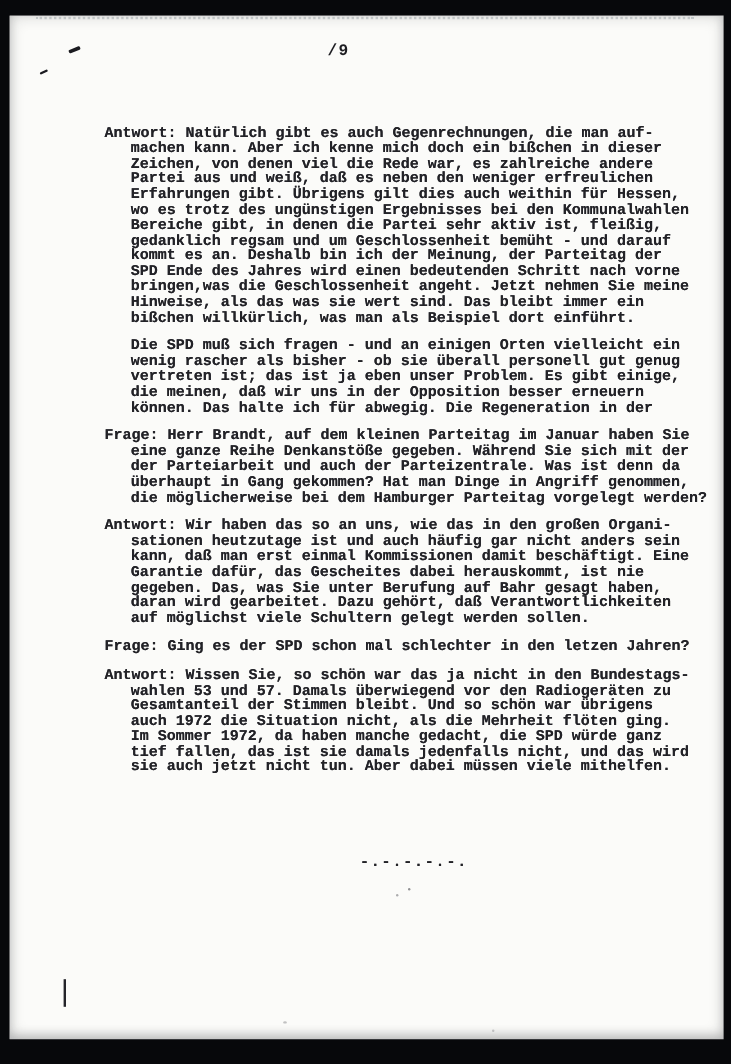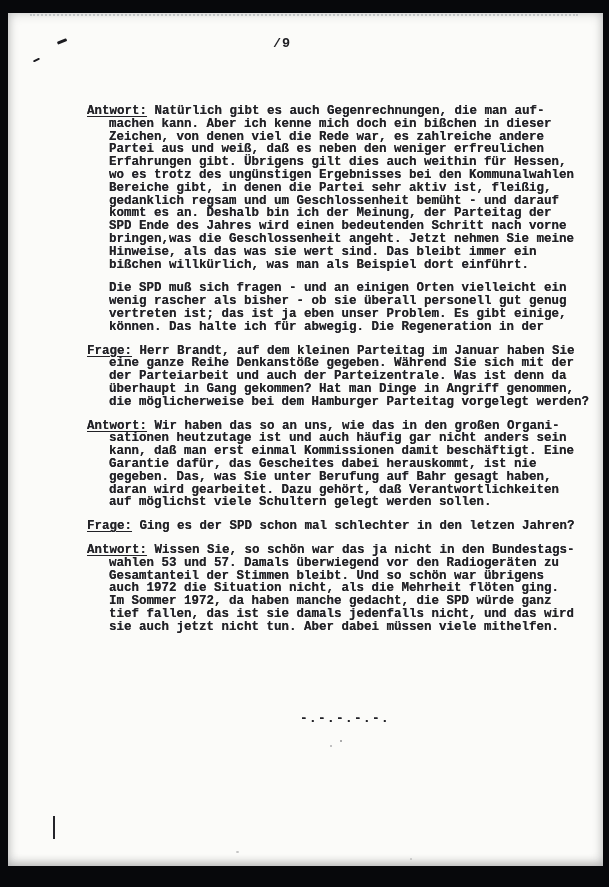--- a/index.html
+++ b/index.html
@@ -18,21 +18,21 @@
     font-size:13.5px;font-weight:bold;color:#1d1d22;letter-spacing:1px;
   }
   .text-col{
     position:absolute;left:79px;top:92px;width:516px;
     color:#222227;font-size:12.5px;line-height:12.8px;font-weight:bold;
     text-shadow:0 0 .4px rgba(30,30,36,.8);
   }
   .para{padding-left:22px;margin-bottom:11px;}
   .ln{white-space:pre;}
   .ln.hang{text-indent:-22px;}
-  .plabel{text-decoration:underline;text-underline-offset:2px;}
+  .plabel{text-underline-offset:2px;}
   .separator{
     position:absolute;left:292px;top:699px;
     font-size:12.5px;font-weight:bold;letter-spacing:1.5px;color:#222227;
     text-shadow:0 0 .4px rgba(30,30,36,.8);
   }
   
   .noise-top{
     position:absolute;left:22px;top:1px;width:548px;height:0;
     border-top:2px dotted rgba(105,115,125,.30);
   }
@@ -70,20 +70,21 @@
           <div class="ln">kommt es an. Deshalb bin ich der Meinung, der Parteitag der</div>
           <div class="ln">SPD Ende des Jahres wird einen bedeutenden Schritt nach vorne</div>
           <div class="ln">bringen,was die Geschlossenheit angeht. Jetzt nehmen Sie meine</div>
           <div class="ln">Hinweise, als das was sie wert sind. Das bleibt immer ein</div>
           <div class="ln">bißchen willkürlich, was man als Beispiel dort einführt.</div>
         </div>
         <div class="para">
           <div class="ln">Die SPD muß sich fragen - und an einigen Orten vielleicht ein</div>
           <div class="ln">wenig rascher als bisher - ob sie überall personell gut genug</div>
           <div class="ln">vertreten ist; das ist ja eben unser Problem. Es gibt einige,</div>
+          <div class="ln">die meinen, daß wir uns in der Opposition besser erneuern</div>
           <div class="ln">können. Das halte ich für abwegig. Die Regeneration in der</div>
         </div>
         <div class="para">
           <div class="ln hang"><span class="plabel">Frage:</span> Herr Brandt, auf dem kleinen Parteitag im Januar haben Sie</div>
           <div class="ln">eine ganze Reihe Denkanstöße gegeben. Während Sie sich mit der</div>
           <div class="ln">der Parteiarbeit und auch der Parteizentrale. Was ist denn da</div>
           <div class="ln">überhaupt in Gang gekommen? Hat man Dinge in Angriff genommen,</div>
           <div class="ln">die möglicherweise bei dem Hamburger Parteitag vorgelegt werden?</div>
         </div>
         <div class="para">

